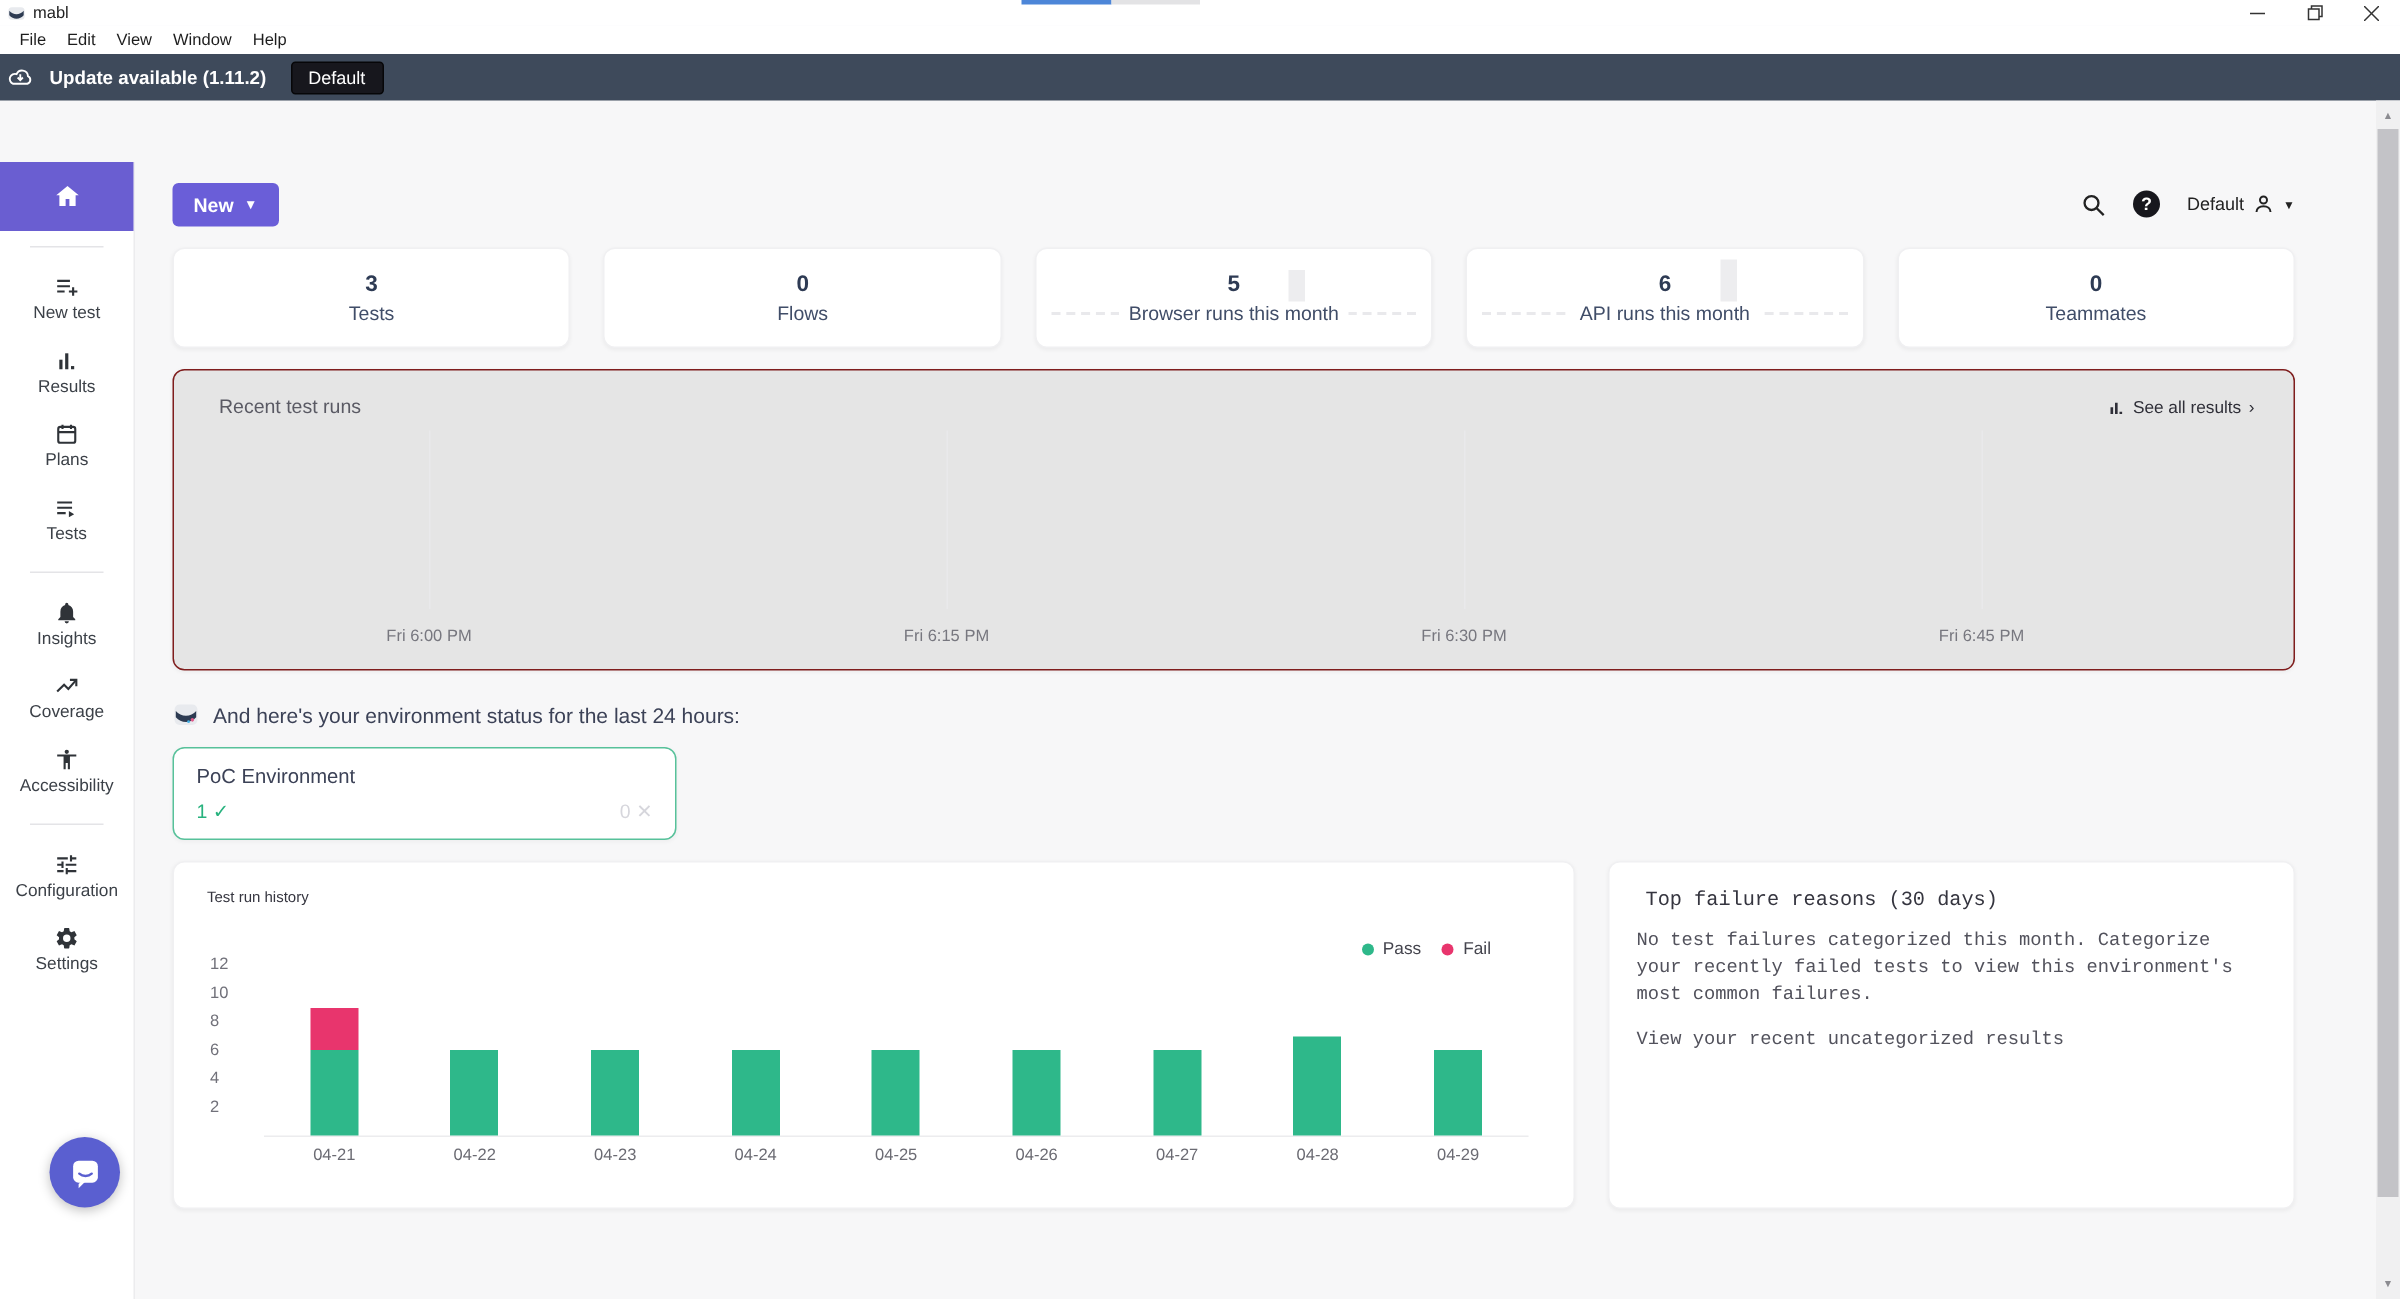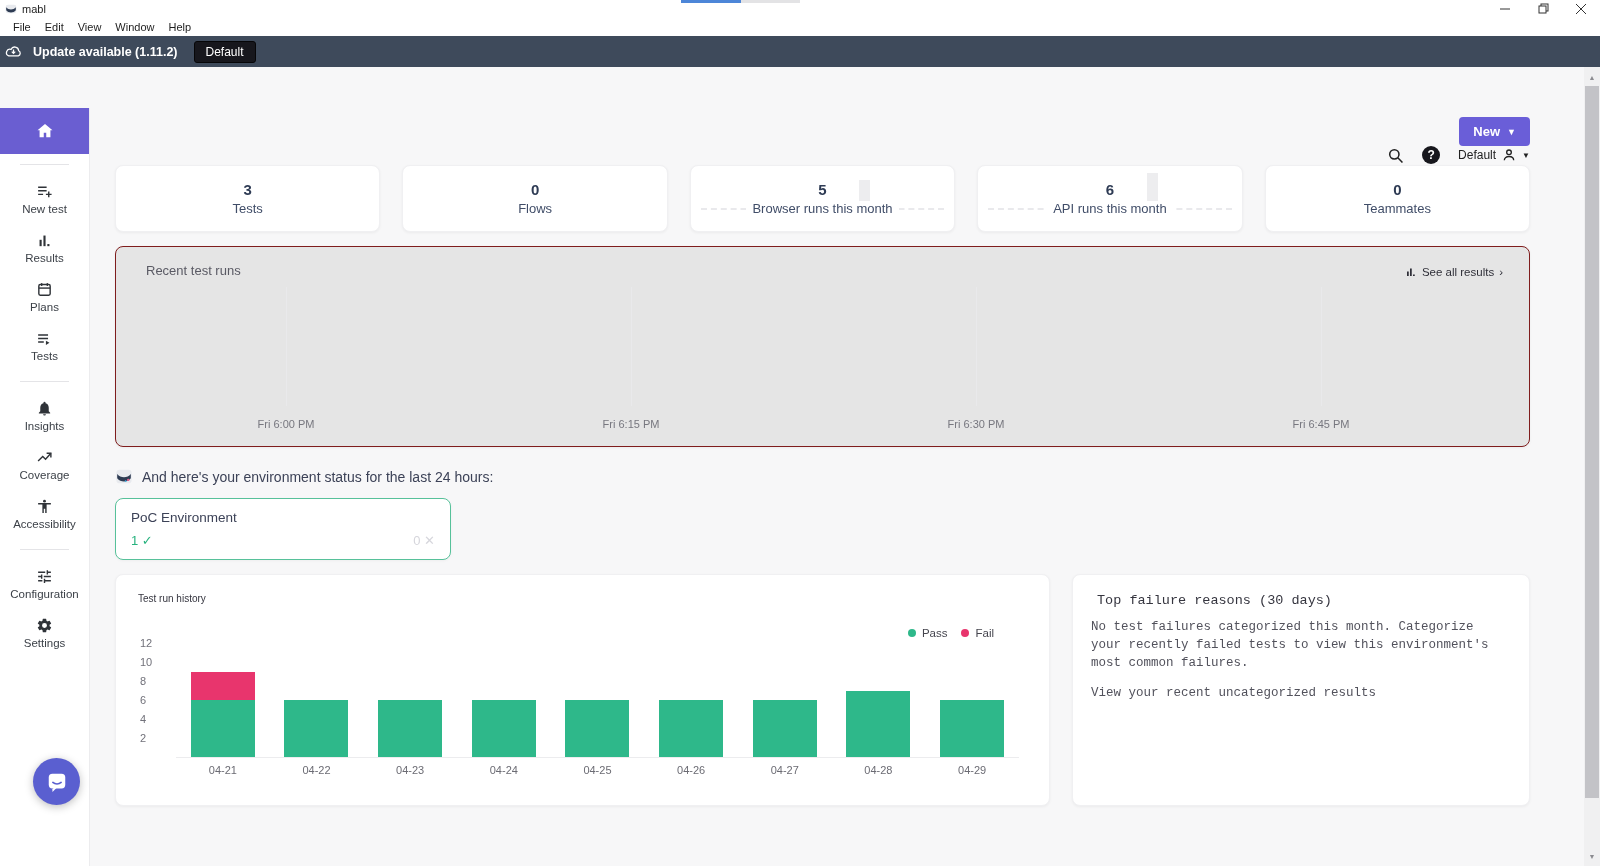--- a/index.html
+++ b/index.html
@@ -36,21 +36,21 @@
   
   .app-body { position:absolute; top:108px; left:0; width:1552px; height:758px; display:flex; }
   .sidebar { width:90px; background:#fff; border-right:1px solid #ececee; flex-shrink:0; }
   .side-home { height:46px; background:#6a5ed1; display:flex; align-items:center; justify-content:center; cursor:pointer; }
   .side-divider { border-top:1px solid #e4e4e7; margin:10px 20px; }
   .side-item { display:flex; flex-direction:column; align-items:center; gap:3px; padding:8px 0 9px; cursor:pointer; }
   .side-item svg { width:17px; height:17px; }
   .side-label { font-size:11.5px; color:#3c4148; }
   
   .content { flex:1; background:#f7f7f8; padding:9px 22px 0 25px; position:relative; }
-  .content-topbar { display:flex; justify-content:space-between; align-items:flex-end; height:38px;flex-direction:column; }
+  .content-topbar { display:flex; justify-content:space-between; align-items:center; height:38px; }
   .new-btn { background:#6a5ed8; color:#fff; border:none; border-radius:4px; font-size:13px; font-weight:bold; padding:7px 14px; font-family:inherit; display:flex; align-items:center; gap:7px; }
   .caret { font-size:9px; }
   .top-right { display:flex; align-items:center; gap:18px; }
   .help-circle { width:18px; height:18px; border-radius:50%; background:#17171d; color:#fff; font-size:12px; font-weight:bold; display:flex; align-items:center; justify-content:center; }
   .account { display:flex; align-items:center; gap:5px; font-size:12px; color:#222; }
   .greeting { display:flex; align-items:center; gap:9px; margin-top:14px; font-size:14px; color:#3c4257; }
   .greeting a { color:#3c4257; }
   
   .stats-row { display:flex; gap:22px; margin-top:10px; }
   .stat-card { flex:1; height:67px; background:#fff; border:1px solid #f0f0f2; border-radius:8px; box-shadow:0 1px 3px rgba(0,0,0,.05); display:flex; flex-direction:column; align-items:center; justify-content:center; gap:3px; position:relative; overflow:hidden; }
@@ -73,21 +73,21 @@
   .env-pass { color:#27b27e; }
   .env-fail { color:#d6d6dc; }
   
   .bottom-row { display:flex; gap:22px; margin-top:14px; }
   .history-card { width:935px; height:232px; background:#fff; border:1px solid #f0f0f2; border-radius:8px; box-shadow:0 1px 3px rgba(0,0,0,.05); position:relative; }
   .card-title { position:absolute; top:18px; left:22px; font-size:10px; color:#35353f; }
   .legend { position:absolute; top:52px; right:55px; display:flex; align-items:center; gap:14px; }
   .legend-item { display:flex; align-items:center; gap:6px; font-size:11.5px; color:#45454e; }
   .legend-dot { width:8px; height:8px; border-radius:50%; }
   .trh-plot { position:absolute; left:60px; right:30px; bottom:47px; height:114px; border-bottom:1px solid #ececee; display:flex; justify-content:space-around; align-items:flex-end; }
-  .bar-group { display:flex; flex-direction:column; justify-content:flex-end; width:64px; height:100%; position:relative; }
+  .bar-group { display:flex; flex-direction:column; justify-content:flex-end; width:32px; height:100%; position:relative; }
   .seg { width:100%; }
   .bar-label { position:absolute; top:100%; margin-top:7px; left:50%; transform:translateX(-50%); font-size:11px; color:#6b6b73; white-space:nowrap; }
   .ytick { position:absolute; left:-36px; width:28px; text-align:left; font-size:11px; color:#71717a; }
   .failure-card { flex:1; height:232px; background:#fff; border:1px solid #f0f0f2; border-radius:8px; box-shadow:0 1px 3px rgba(0,0,0,.05); position:relative; padding:18px 22px 0 24px;font-family:Liberation Mono, monospace; }
   .failure-title { font-size:13.5px; color:#35353f; }
   .failure-body { margin-top:10px; margin-left:-6px; font-size:12.5px; color:#52525c; line-height:1.45; }
   .failure-link { display:inline-block; margin-top:14px; margin-left:-6px; font-size:12.5px; color:#52525c; cursor:pointer; }
   
   .intercom { position:absolute; left:33px; top:758px; width:47px; height:47px; border-radius:50%; background:#5a5fd0; display:flex; align-items:center; justify-content:center; box-shadow:0 2px 8px rgba(0,0,0,.25); cursor:pointer; }
 </style>

